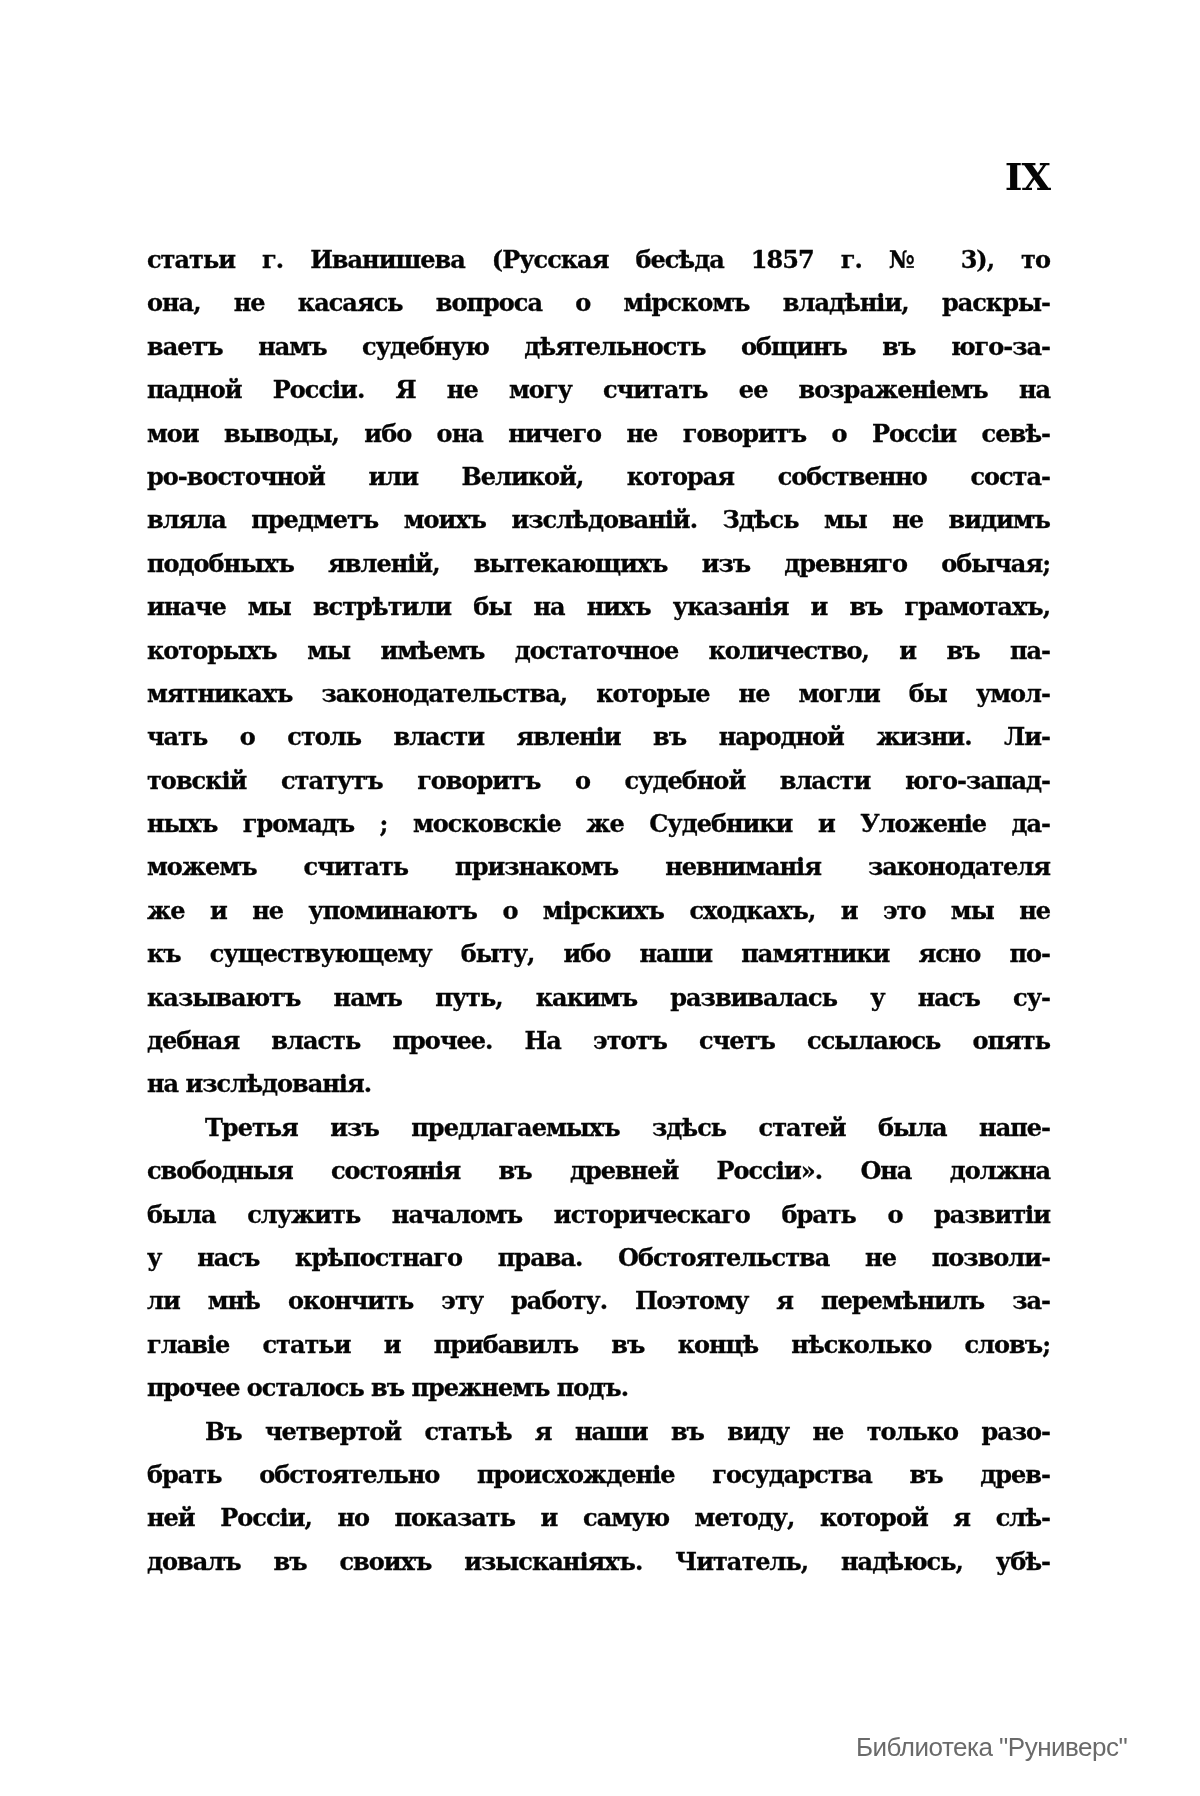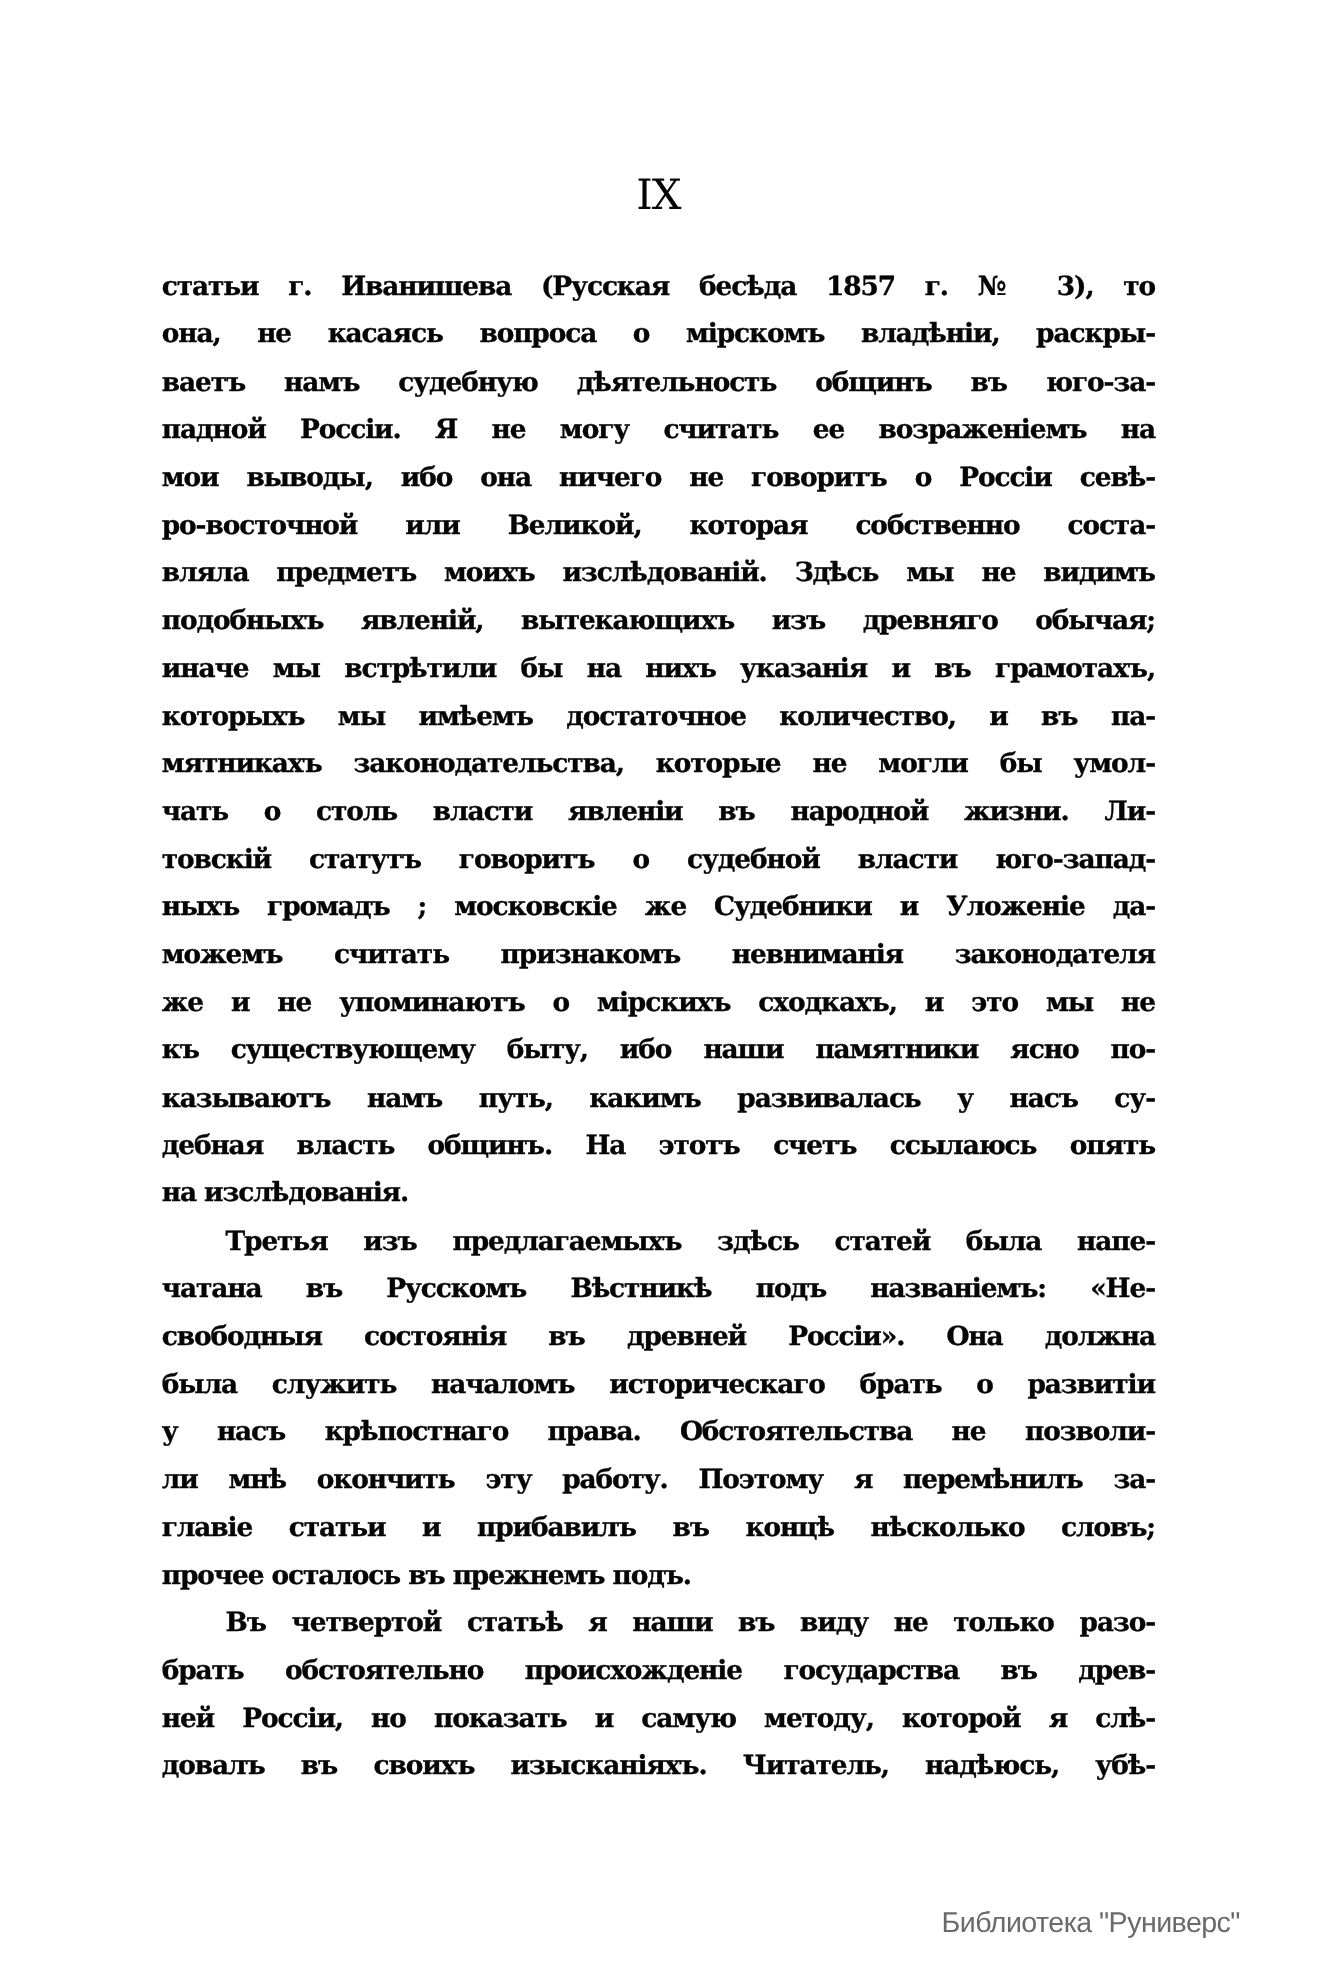--- a/index.html
+++ b/index.html
@@ -14,23 +14,23 @@
     background: #ffffff;
     overflow: hidden;
     font-family: "DejaVu Serif", serif;
     color: #050505;
   }
   .page-number {
     position: absolute;
     top: 158px;
     left: 147px;
     width: 903px;
-    text-align: center;
+    text-align: right;
     font-size: 38px;
-    font-weight: 400;
+    font-weight: 700;
     letter-spacing: -1px;
     line-height: 1;
     color: #050505;
   }
   .text-block {
     position: absolute;
     top: 238px;
     left: 147px;
     width: 903px;
   }
@@ -87,27 +87,26 @@
       <div class="line">иначе мы встрѣтили бы на нихъ указанія и въ грамотахъ,</div>
       <div class="line">которыхъ мы имѣемъ достаточное количество, и въ па-</div>
       <div class="line">мятникахъ законодательства, которые не могли бы умол-</div>
       <div class="line">чать о столь власти явленіи въ народной жизни. Ли-</div>
       <div class="line">товскій статутъ говоритъ о судебной власти юго-запад-</div>
       <div class="line">ныхъ громадъ ; московскіе же Судебники и Уложеніе да-</div>
       <div class="line">можемъ считать признакомъ невниманія законодателя</div>
       <div class="line">же и не упоминаютъ о мірскихъ сходкахъ, и это мы не</div>
       <div class="line">къ существующему быту, ибо наши памятники ясно по-</div>
       <div class="line">казываютъ намъ путь, какимъ развивалась у насъ су-</div>
-      <div class="line">дебная власть общинъ. На этотъ счетъ ссылаюсь опять</div>
+      <div class="line">дебная власть прочее. На этотъ счетъ ссылаюсь опять</div>
       <div class="line short">на изслѣдованія.</div>
     </div>
 
     <div class="paragraph">
       <div class="line indent">Третья изъ предлагаемыхъ здѣсь статей была напе-</div>
-      <div class="line">чатана въ Русскомъ Вѣстникѣ подъ названіемъ: «Не-</div>
       <div class="line">свободныя состоянія въ древней Россіи». Она должна</div>
       <div class="line">была служить началомъ историческаго брать о развитіи</div>
       <div class="line">у насъ крѣпостнаго права. Обстоятельства не позволи-</div>
       <div class="line">ли мнѣ окончить эту работу. Поэтому я перемѣнилъ за-</div>
       <div class="line">главіе статьи и прибавилъ въ концѣ нѣсколько словъ;</div>
       <div class="line short">прочее осталось въ прежнемъ подъ.</div>
     </div>
 
     <div class="paragraph">
       <div class="line indent">Въ четвертой статьѣ я наши въ виду не только разо-</div>

